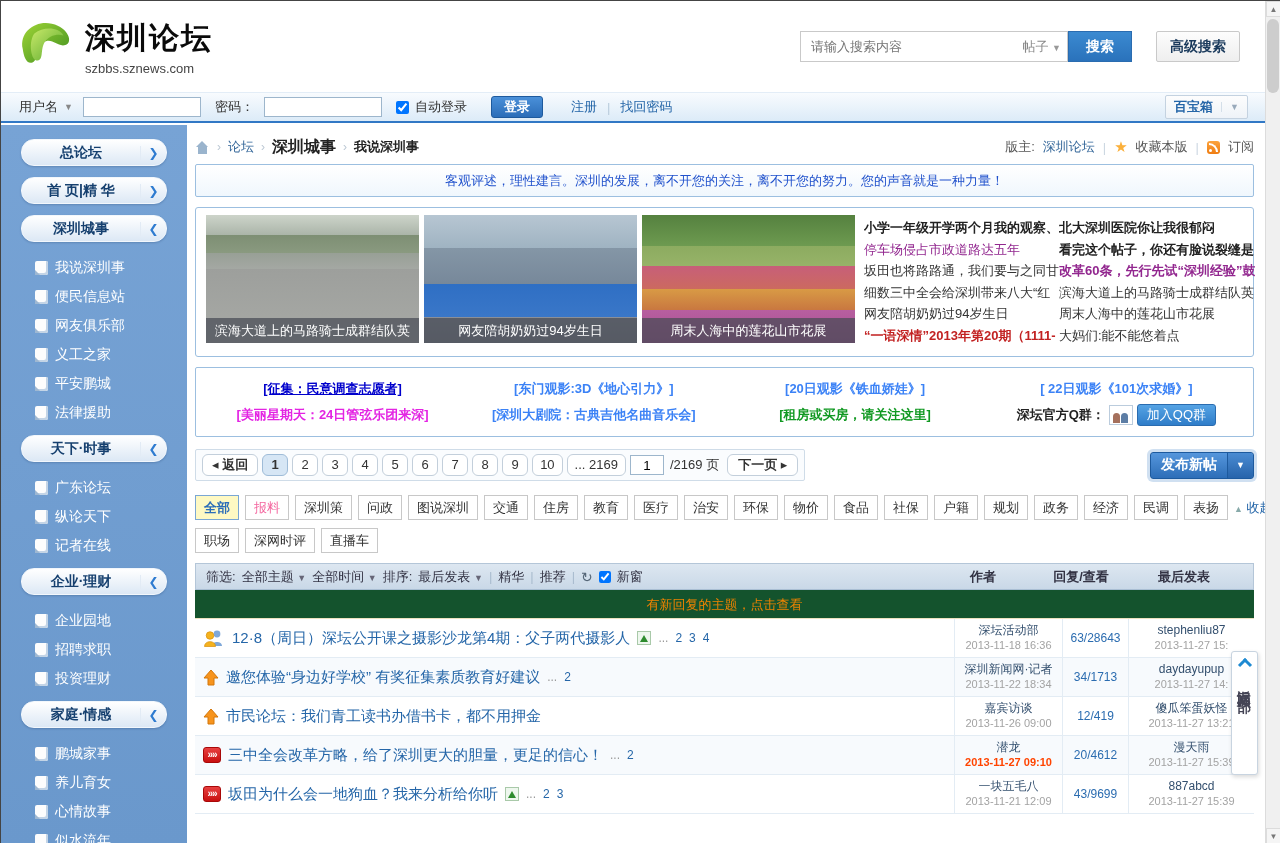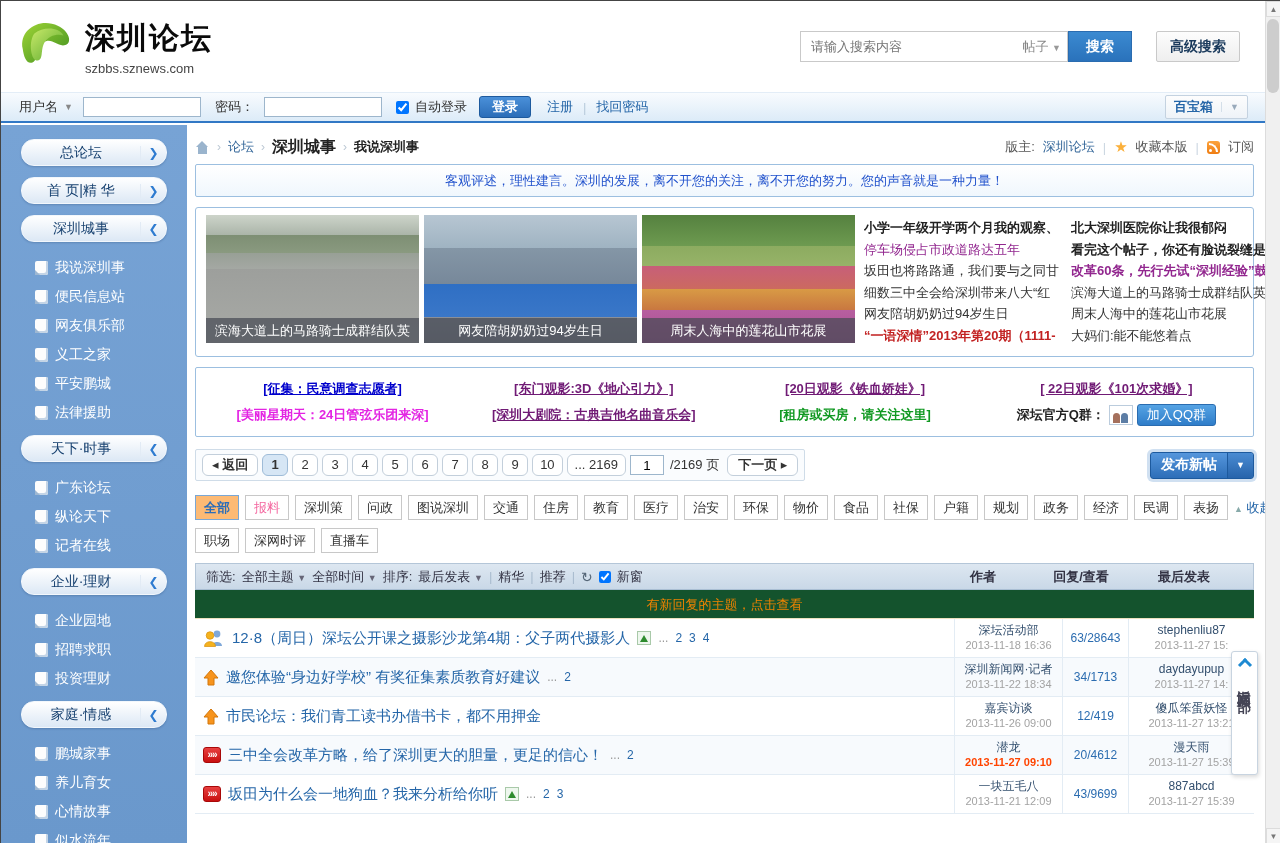--- a/index.html
+++ b/index.html
@@ -20,30 +20,30 @@
   .search-box input { border:none; outline:none; flex:1; font-size:13px; color:#aaa; font-family:inherit; }
   .search-scope { color:#888; font-size:13px; white-space:nowrap; cursor:pointer; }
   .search-scope .caret { color:#999; font-size:9px; }
   .btn-search { height:31px; width:64px; background:linear-gradient(#3b8ad1,#2a72bb); color:#fff; font-weight:bold; font-size:14px; border:1px solid #2a6cb0; cursor:pointer; }
   .btn-adv { height:31px; width:84px; margin-left:24px; background:linear-gradient(#fdfdfd,#eee); border:1px solid #c9c9c9; border-radius:2px; color:#1a3a5c; font-weight:bold; font-size:14px; text-align:center; line-height:29px; cursor:pointer; }
   
   .login-bar { position:absolute; left:0; top:91px; width:1265px; height:31px; background:linear-gradient(#f8fbfe,#dcebf8); border-top:1px solid #e3edf7; border-bottom:2px solid #3178c5; display:flex; align-items:center; padding:0 18px; gap:6px; }
   .login-bar .lbl { color:#333; }
   .login-bar .caret { font-size:9px; color:#888; }
   .login-input { width:118px; height:20px; border:1px solid #9db6cc; background:#fff; margin:0 8px 0 4px; font-family:inherit; padding:0 4px; }
-  .btn-login { height:22px; padding:0 12px; background:linear-gradient(#4a90d9,#2b6db8); border:1px solid #1d5a9e; border-radius:3px; color:#fff; font-weight:bold; font-size:13px; cursor:pointer; margin:0 6px; }
+  .btn-login { height:22px; padding:0 12px; background:linear-gradient(#4a90d9,#2b6db8); border:1px solid #1d5a9e; border-radius:3px; color:#fff; font-weight:bold; font-size:13px; cursor:pointer; margin:0 18px; }
   .login-link { color:#2566a8; text-decoration:none; margin:0 4px; cursor:pointer; }
   .login-sep { color:#b9cbdc; }
   .btn-toolbox { margin-left:auto; display:flex; align-items:center; height:24px; background:linear-gradient(#fdfdfd,#eef3f8); border:1px solid #c4d2e0; border-radius:2px; padding:0 8px; cursor:pointer; }
   .btn-toolbox .txt { color:#2566a8; font-weight:bold; }
   .btn-toolbox .dd { margin-left:8px; padding-left:8px; border-left:1px solid #d4dfe9; color:#9ab; font-size:9px; }
   
   .sidebar { position:absolute; left:0; top:124px; width:186px; height:719px; background:linear-gradient(180deg,#77a3d5,#6a98cc); padding:14px 0 0 0; overflow:hidden; }
   .side-btn { width:146px; margin:0 auto 11px auto; height:27px; background:linear-gradient(#ffffff,#dce8f5); border:1px solid #f2f7fc; border-radius:13px; display:flex; align-items:center; box-shadow:0 1px 2px rgba(30,60,100,.25); cursor:pointer; }
-  .side-btn .cap { flex:1; text-align:center; font-weight:normal; color:#16406f; font-size:14px; }
+  .side-btn .cap { flex:1; text-align:center; font-weight:bold; color:#16406f; font-size:14px; }
   .side-btn .arr { width:26px; text-align:center; color:#2e7bd0; font-weight:bold; border-left:1px solid #e2ebf5; font-size:12px; }
   .side-item { display:flex; align-items:center; gap:7px; padding:0 0 0 34px; height:29px; color:#fff; font-size:14px; cursor:pointer; }
   .page-icon { width:13px; height:14px; background:#fdfdfd; border-radius:2px; position:relative; box-shadow:inset -2px -2px 0 #c3d4e6; flex:0 0 auto; }
   .page-icon::after { content:""; position:absolute; left:0; bottom:0; border-style:solid; border-width:5px 0 0 5px; border-color:transparent transparent transparent #9fb8d2; }
   .side-group { margin-bottom:8px; }
   
   .main-col { position:absolute; left:186px; top:124px; width:1079px; height:719px; background:#fff; padding:8px 12px 0 8px; overflow:hidden; }
   
   .crumb-row { display:flex; align-items:center; height:28px; }
   .crumb-row .sep { color:#bcc8d4; margin:0 7px; font-size:12px; }
@@ -65,32 +65,32 @@
   
   .hot-box { border:1px solid #9cbfe0; border-radius:3px; padding:7px 10px 10px 10px; margin-bottom:10px; }
   .hot-title { font-weight:bold; color:#222; padding-bottom:6px; border-bottom:1px solid #d8e6f2; margin-bottom:9px; }
   .hot-body { display:flex; gap:9px; }
   .hot-figs { display:flex; gap:5px; }
   .hot-fig { width:213px; height:128px; position:relative; overflow:hidden; cursor:pointer; }
   .hot-cap { position:absolute; left:0; right:0; bottom:0; height:25px; line-height:25px; background:rgba(70,75,85,.72); color:#fff; text-align:center; font-size:13px; white-space:nowrap; overflow:hidden; }
   .photo-road { background:linear-gradient(180deg,#cdd4ca 0%,#aab4a8 16%,#7e8f74 16%,#8a9a80 30%,#98a096 30%,#a4a8a3 42%,#9d9f9c 42%,#a8aaa6 100%); }
   .photo-group { background:linear-gradient(180deg,#b7c6d2 0%,#9fb3c2 26%,#8496a6 26%,#77889a 54%,#2f6fc4 54%,#3a77c8 80%,#8a8f98 80%,#7e838c 100%); }
   .photo-flower { background:linear-gradient(180deg,#55813f 0%,#6d9a50 24%,#8cab60 24%,#97b368 40%,#c75f79 40%,#cc6a5f 58%,#d89a45 58%,#c97840 74%,#b75fa0 74%,#a54f90 100%); }
-  .hot-links { flex:1; display:flex; gap:12px; padding-top:2px; }
+  .hot-links { flex:1; display:flex; gap:0; padding-top:2px; }
   .hot-colm { flex:1; display:flex; flex-direction:column; }
   .hot-link { height:21.5px; line-height:21.5px; white-space:nowrap; overflow:hidden; color:#333; cursor:pointer; }
   .hl-bold { font-weight:bold; color:#222; }
   .hl-purple { color:#92278f; }
   .hl-purple-b { color:#92278f; font-weight:bold; }
   .hl-red { color:#c22222; font-weight:bold; }
   
   .ann-box { border:1px solid #9cbfe0; border-radius:2px; padding:8px 6px; margin-bottom:12px; }
   .ann-row { display:flex; align-items:center; height:26px; }
   .ann-cell { flex:1; text-align:center; font-weight:bold; white-space:nowrap; overflow:hidden; cursor:pointer; }
-  .an-blue { color:#701a75;text-decoration:underline; }
+  .an-blue { color:#3b82f6; }
   .an-blue-u { color:#0000cc; text-decoration:underline; }
   .an-magenta { color:#e324e3; }
   .an-green { color:#119922; }
   .ann-qq { flex:1; display:flex; align-items:center; justify-content:center; gap:4px;text-align:center; }
   .qq-label { font-weight:bold; color:#222; }
   .qq-icon { width:24px; height:20px; background:#fff; border:1px solid #bcd; display:inline-flex; align-items:flex-end; justify-content:center; gap:1px; padding-bottom:1px; }
   .qq-icon i { display:block; width:7px; height:10px; border-radius:4px 4px 0 0; }
   .qq-icon .p1 { background:#a5705c; }
   .qq-icon .p2 { background:#5c7da5; }
   .btn-qq { height:22px; padding:0 9px; background:linear-gradient(#55a3e4,#2f7dc9); border:1px solid #2a6cb0; border-radius:3px; color:#fff; font-size:13px; line-height:20px; cursor:pointer; }
@@ -103,21 +103,21 @@
   .pg-input { width:34px; height:20px; border:1px solid #9db6cc; text-align:center; font-family:inherit; }
   .pg-total { color:#333; margin:0 4px 0 2px; }
   .pg-next { font-weight:bold; padding:0 10px; }
   .btn-newpost { margin-left:auto; display:flex; align-items:center; height:27px; background:linear-gradient(#5596dc,#2d6eb8); border:1px solid #1d5a9e; border-radius:3px; box-shadow:0 0 0 3px rgba(120,165,215,.35); color:#fff; font-weight:bold; font-size:14px; cursor:pointer; }
   .btn-newpost .cap { padding:0 10px; }
   .btn-newpost .dd { padding:0 8px; border-left:1px solid #1d5a9e; font-size:9px; height:100%; display:flex; align-items:center; background:linear-gradient(#4a8bd2,#2764ab); border-radius:0 3px 3px 0; }
   
   .tabs-wrap { margin-bottom:10px; }
   .tabs-row { display:flex; align-items:center; gap:6px; margin-bottom:8px; flex-wrap:nowrap; }
   .tab { height:25px; line-height:23px; padding:0 8px; border:1px solid #c8c8c8; background:#fff; color:#333; white-space:nowrap; cursor:pointer; }
-  .tab-active { border-color:#7aa7d4; background:#fdba74; color:#2b6db8; font-weight:bold; }
+  .tab-active { border-color:#7aa7d4; background:#fef9c3; color:#2b6db8; font-weight:bold; }
   .tab-pink { color:#f4669f; }
   .collapse-link { margin-left:auto; color:#2566a8; cursor:pointer; white-space:nowrap; }
   .collapse-link .tri { font-size:9px; color:#8aa; }
   
   .filter-bar { display:flex; align-items:center; height:27px; background:linear-gradient(#dde7f1,#c9d8e7); border:1px solid #b4c6d8; border-bottom:1px solid #a9bed3; padding:0 10px; gap:6px; color:#334; }
   .f-link { color:#334; cursor:pointer; white-space:nowrap; }
   .f-caret { font-size:9px; color:#667; }
   .f-sep { color:#a9bcce; }
   .f-refresh { color:#567; font-size:14px; cursor:pointer; }
   .filter-bar input[type=checkbox] { width:12px; height:12px; }

